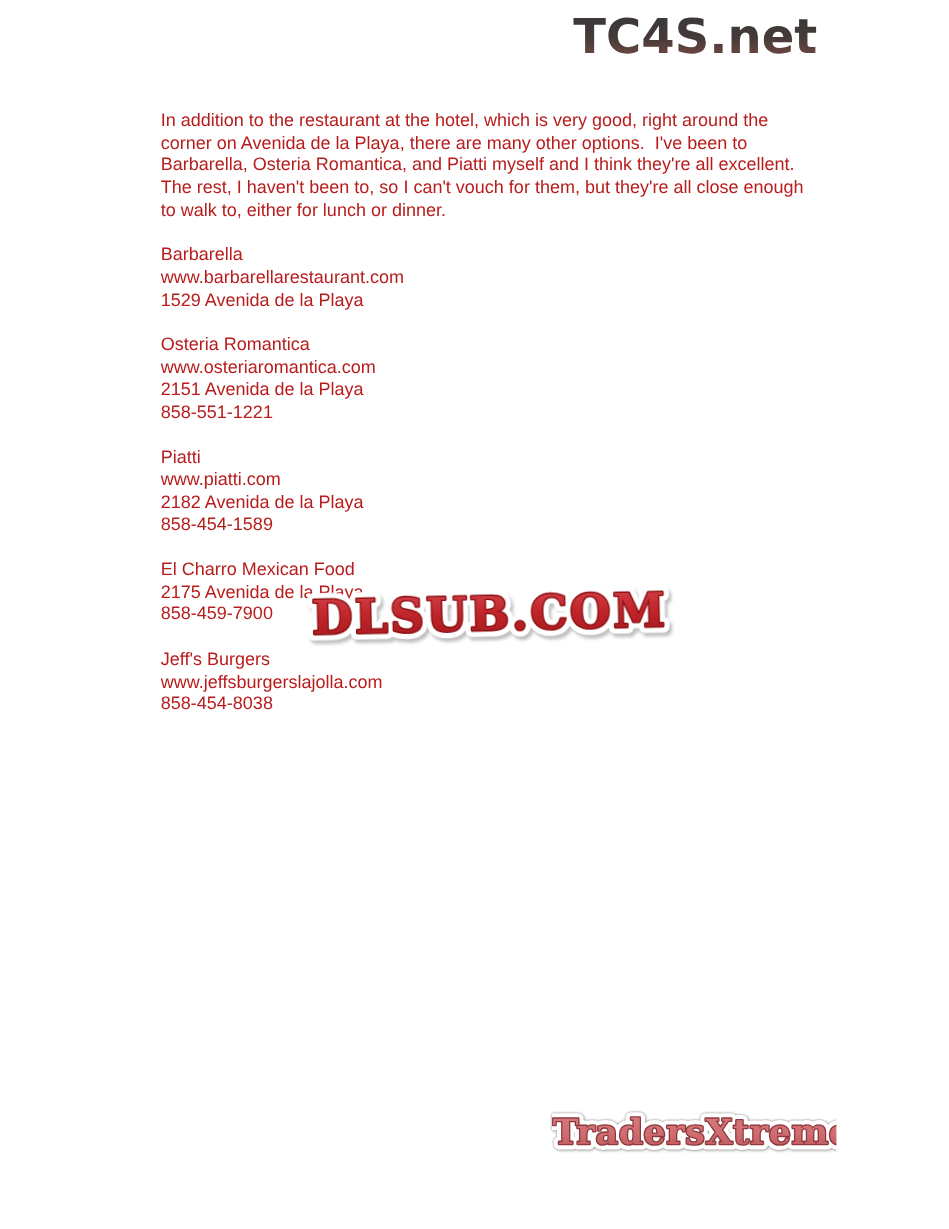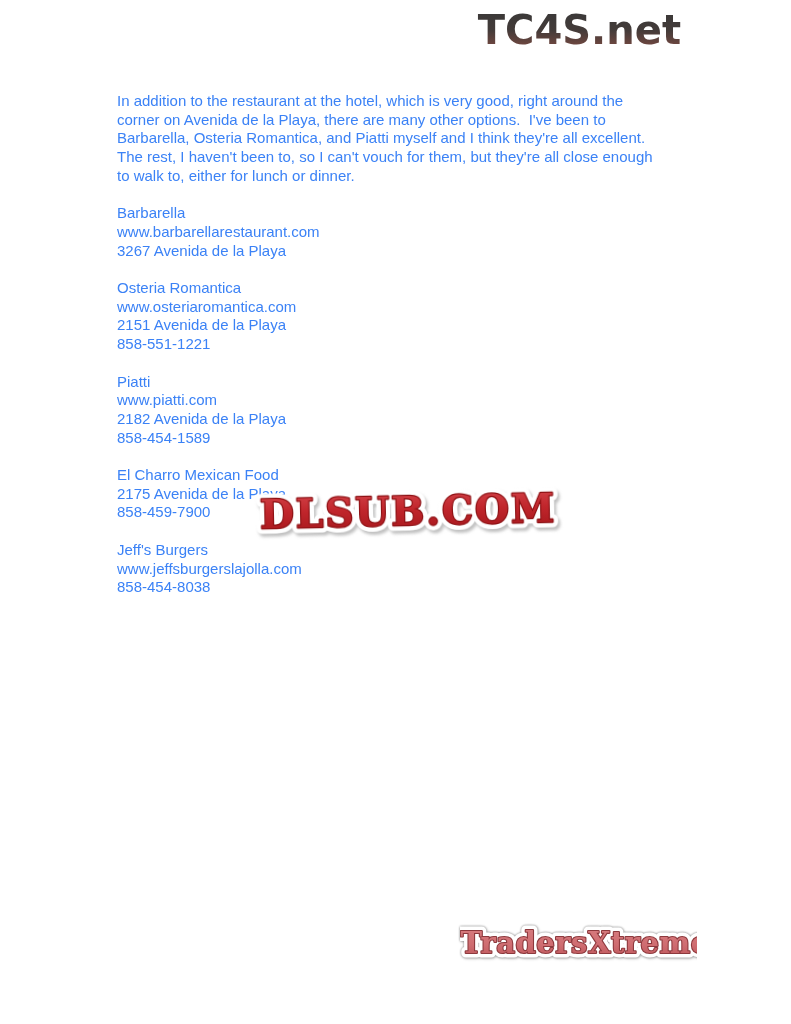--- a/index.html
+++ b/index.html
@@ -13,26 +13,26 @@
     height: 1024px;
     background: #ffffff;
     overflow: hidden;
     font-family: "Liberation Sans", sans-serif;
     color: #1b1b1b;
   }
 
   
   .content {
     position: absolute;
-    left: 117px;
+    left: 134px;
     top: 92px;
     width: 580px;
     font-size: 15px;
     line-height: 18.7px;
-    color: #3b82f6;
+    color: #b91c1c;
   }
   .para { margin: 0 0 18.7px 0; }
   .line { white-space: pre; }
   .rest-block { margin: 0 0 18.7px 0; }
 
   
   .tc4s-wrap {
     position: absolute;
     top: 4px;
     right: 10px;
@@ -99,21 +99,21 @@
       <div class="line">In addition to the restaurant at the hotel, which is very good, right around the</div>
       <div class="line">corner on Avenida de la Playa, there are many other options.  I've been to</div>
       <div class="line">Barbarella, Osteria Romantica, and Piatti myself and I think they're all excellent.</div>
       <div class="line">The rest, I haven't been to, so I can't vouch for them, but they're all close enough</div>
       <div class="line">to walk to, either for lunch or dinner.</div>
     </div>
 
     <div class="rest-block">
       <div class="line">Barbarella</div>
       <div class="line">www.barbarellarestaurant.com</div>
-      <div class="line">3267 Avenida de la Playa</div>
+      <div class="line">1529 Avenida de la Playa</div>
     </div>
 
     <div class="rest-block">
       <div class="line">Osteria Romantica</div>
       <div class="line">www.osteriaromantica.com</div>
       <div class="line">2151 Avenida de la Playa</div>
       <div class="line">858-551-1221</div>
     </div>
 
     <div class="rest-block">

